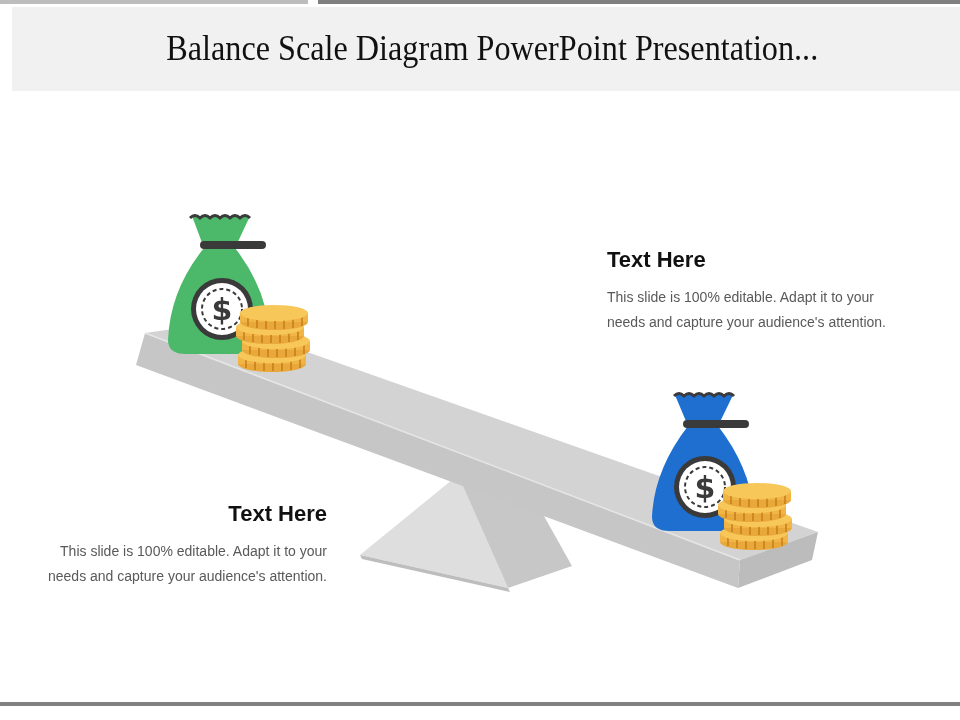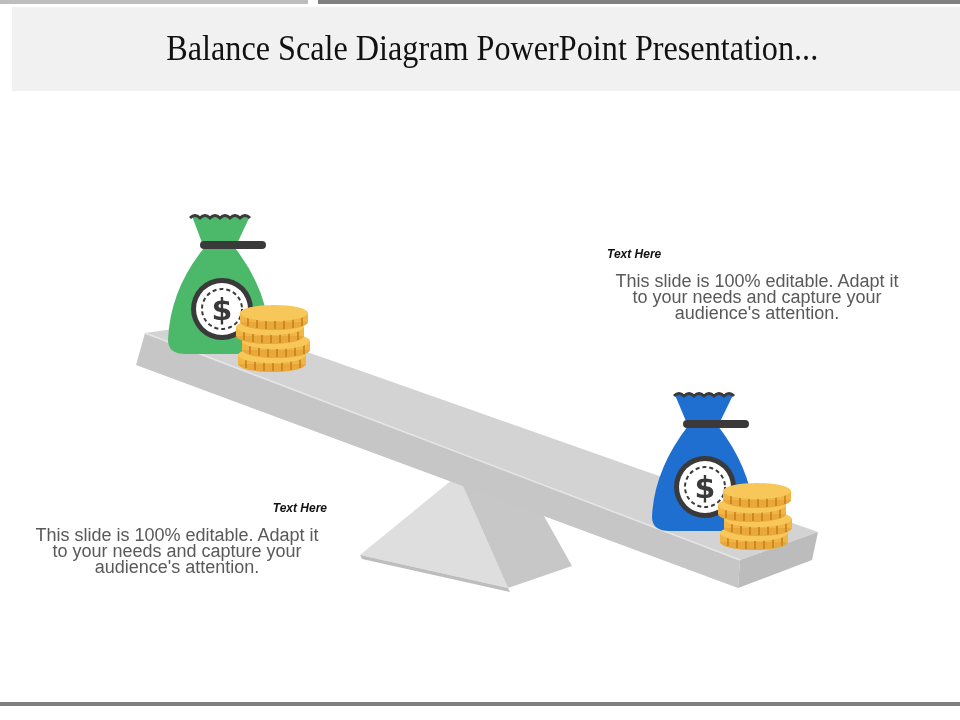--- a/index.html
+++ b/index.html
@@ -18,25 +18,25 @@
     .title-text {
       font-family: "Liberation Serif", "DejaVu Serif", serif;
       font-size: 35px; color: #111;
       transform: scaleX(0.92);
       white-space: nowrap;
     }
     .bottombar { position: absolute; left: 0; top: 702px; width: 960px; height: 4px; background: #808080; }
     .diagram { position: absolute; left: 0; top: 0; width: 960px; height: 720px; }
     .text-block { position: absolute; width: 300px; }
     .text-block .heading {
-      font-weight: bold; font-style: italic; font-size: 12px; color: #111;
+      font-weight: bold; font-size: 22px; color: #111;
       margin-bottom: 12px;
     }
     .text-block .body {
-      font-size: 18px; line-height: 16px; color: #595959; text-align: center;
+      font-size: 14px; line-height: 25px; color: #595959;
     }
     .tb-right { left: 607px; top: 247px; text-align: left; }
     .tb-left { left: 27px; top: 501px; text-align: right; }
   </style>
 </head>
 <body>
 
 <div class="topbar-left"></div>
 <div class="topbar-right"></div>
 

